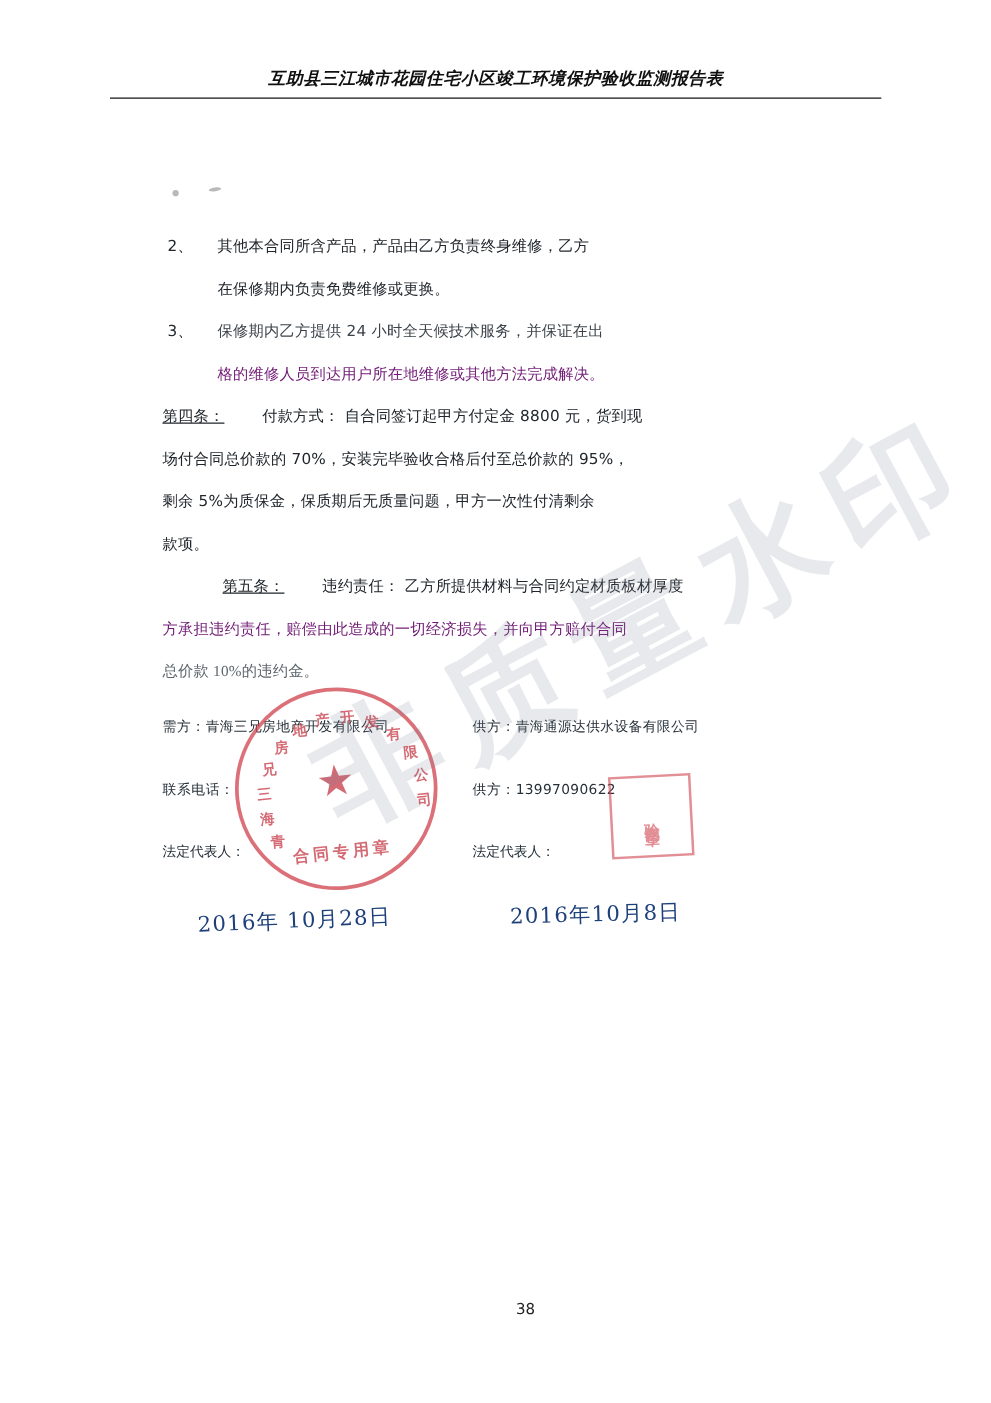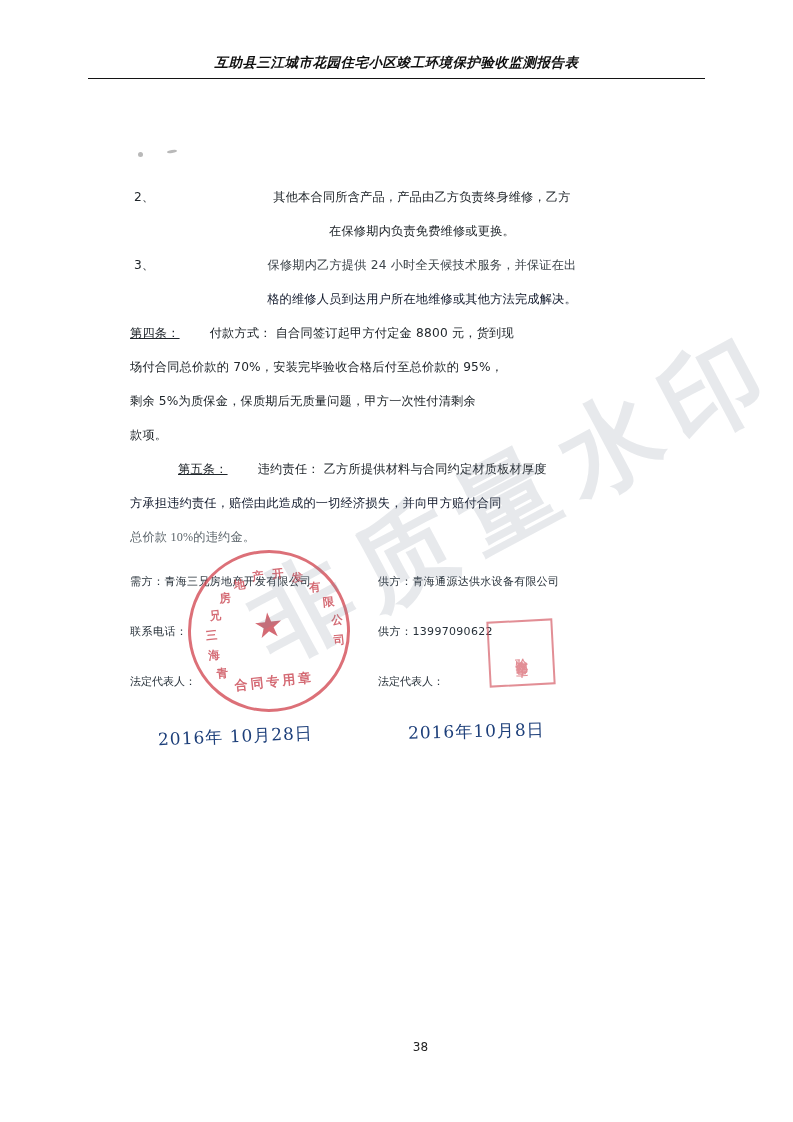--- a/index.html
+++ b/index.html
@@ -74,29 +74,28 @@
     align-items: flex-start;
   }
   .num {
     width: 44px;
     flex: 0 0 44px;
     padding-left: 4px;
     box-sizing: border-box;
   }
   .body-col {
     flex: 1 1 auto;
-    text-align: center;
   }
   .para { text-indent: 24px; }
   .clause-label { display: inline-block; text-decoration: underline; }
   .gap-after-label { display: inline-block; width: 22px; }
 
   
   .fade-1 { color: #3b4349; }
-  .fade-2 { color: #0f172a; }
+  .fade-2 { color: #701a75; }
   .fade-3 { color: #5d666c; font-family: Liberation Serif, serif; }
 
   
   .sig-block {
     position: absolute;
     left: 0;
     top: 472px;
     width: 540px;
     font-size: 11px;
     color: #263039;

